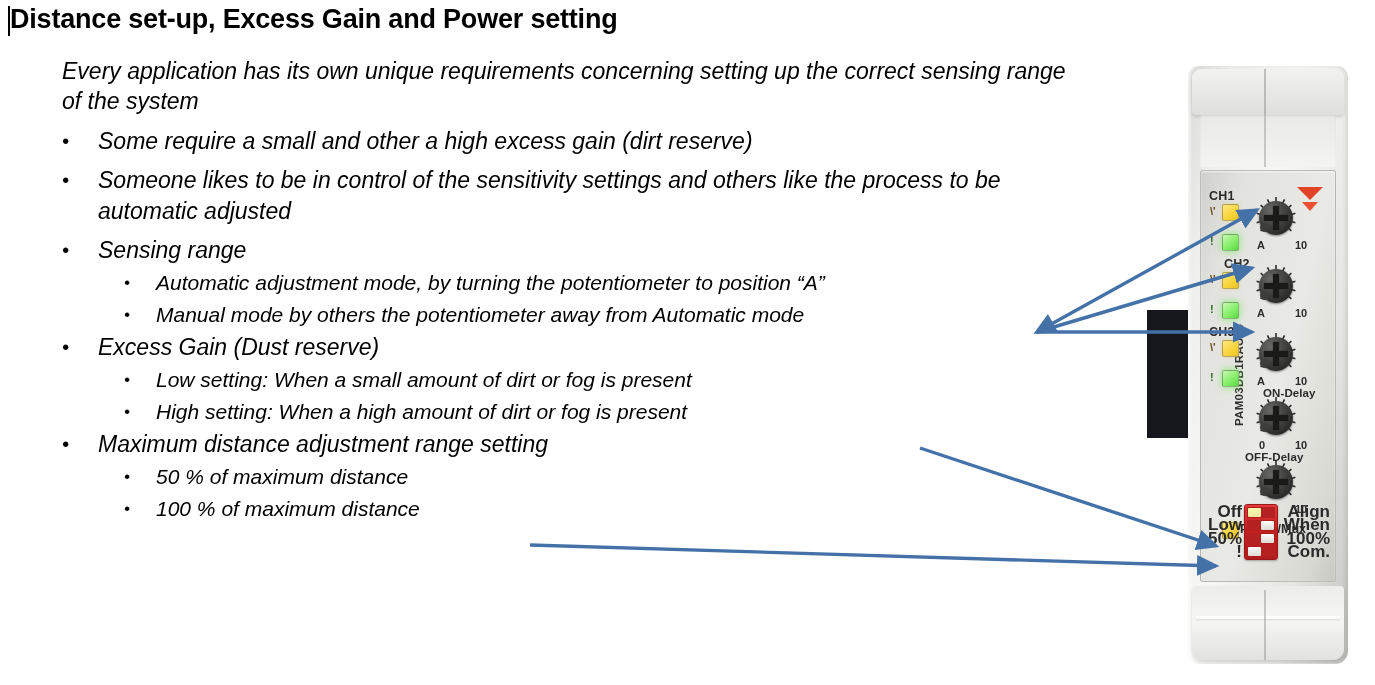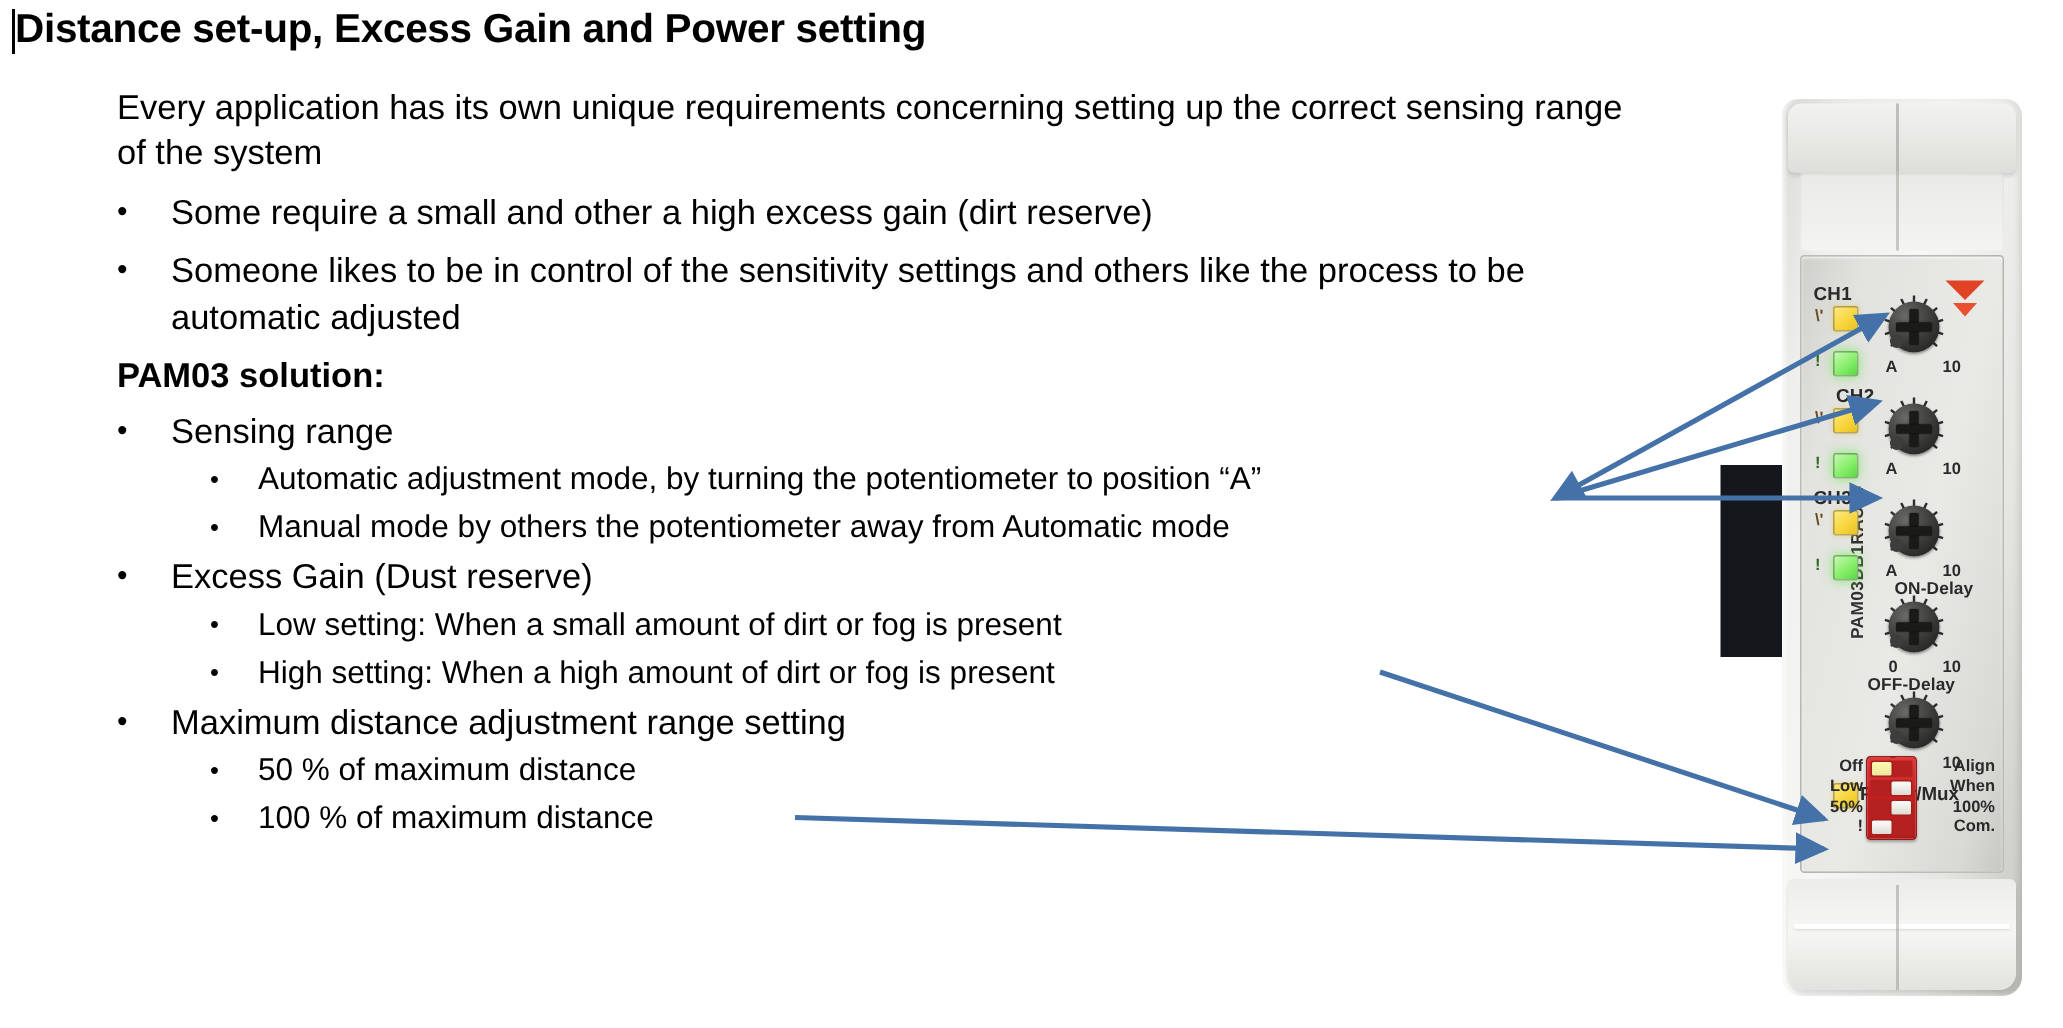--- a/index.html
+++ b/index.html
@@ -31,23 +31,24 @@
     left: 8px;
     top: 6px;
     width: 2px;
     height: 30px;
     background: #000;
   }
 
   
   #body-block {
     position: absolute;
-    left: 78px;
+    left: 62px;
     top: 56px;
     width: 1010px;
+    font-style: italic;
   }
   .para {
     font-size: 23px;
     line-height: 30px;
     margin: 0 0 10px 0;
   }
   .lvl1, .lvl2, .lvl3 {
     display: flex;
     font-size: 23px;
     line-height: 31px;
@@ -315,21 +316,21 @@
     width: 13px; height: 9px;
     background: linear-gradient(180deg,#fdfdfb,#dedad2);
     border-radius: 1px;
     box-shadow: 0 0 1px rgba(0,0,0,0.4);
   }
   .dip-sw.left .slider { left: 1px; }
   .dip-sw.right .slider { right: 1px; }
   .dip-sw.left.lit .slider { background: linear-gradient(180deg,#fdfbb0,#eee6a0); }
   .dip-left-labels, .dip-right-labels {
     position: absolute;
-    font-size: 11px;
+    font-size: 17px;
     font-weight: bold;
     color: #2a2a2a;
     line-height: 13.4px;
   }
   .dip-left-labels { left: 4px; top: 335px; width: 38px; text-align: right; }
   .dip-right-labels { left: 80px; top: 335px; width: 50px; text-align: right; }
 </style>
 </head>
 <body>
 
@@ -343,21 +344,20 @@
   <div class="lvl1">
     <span class="bullet-mark">•</span>
     <span class="bullet-text">Some require a small and other a high excess gain (dirt reserve)</span>
   </div>
 
   <div class="lvl1">
     <span class="bullet-mark">•</span>
     <span class="bullet-text">Someone likes to be in control of the sensitivity settings and others like the process to be automatic adjusted</span>
   </div>
 
-  <div class="heading-line">PAM03 solution:</div>
 
   <div class="lvl2 tight">
     <span class="bullet-mark">•</span>
     <span class="bullet-text">Sensing range</span>
   </div>
   <div class="lvl3">
     <span class="bullet-mark">•</span>
     <span class="bullet-text">Automatic adjustment mode, by turning the potentiometer to position “A”</span>
   </div>
   <div class="lvl3">

